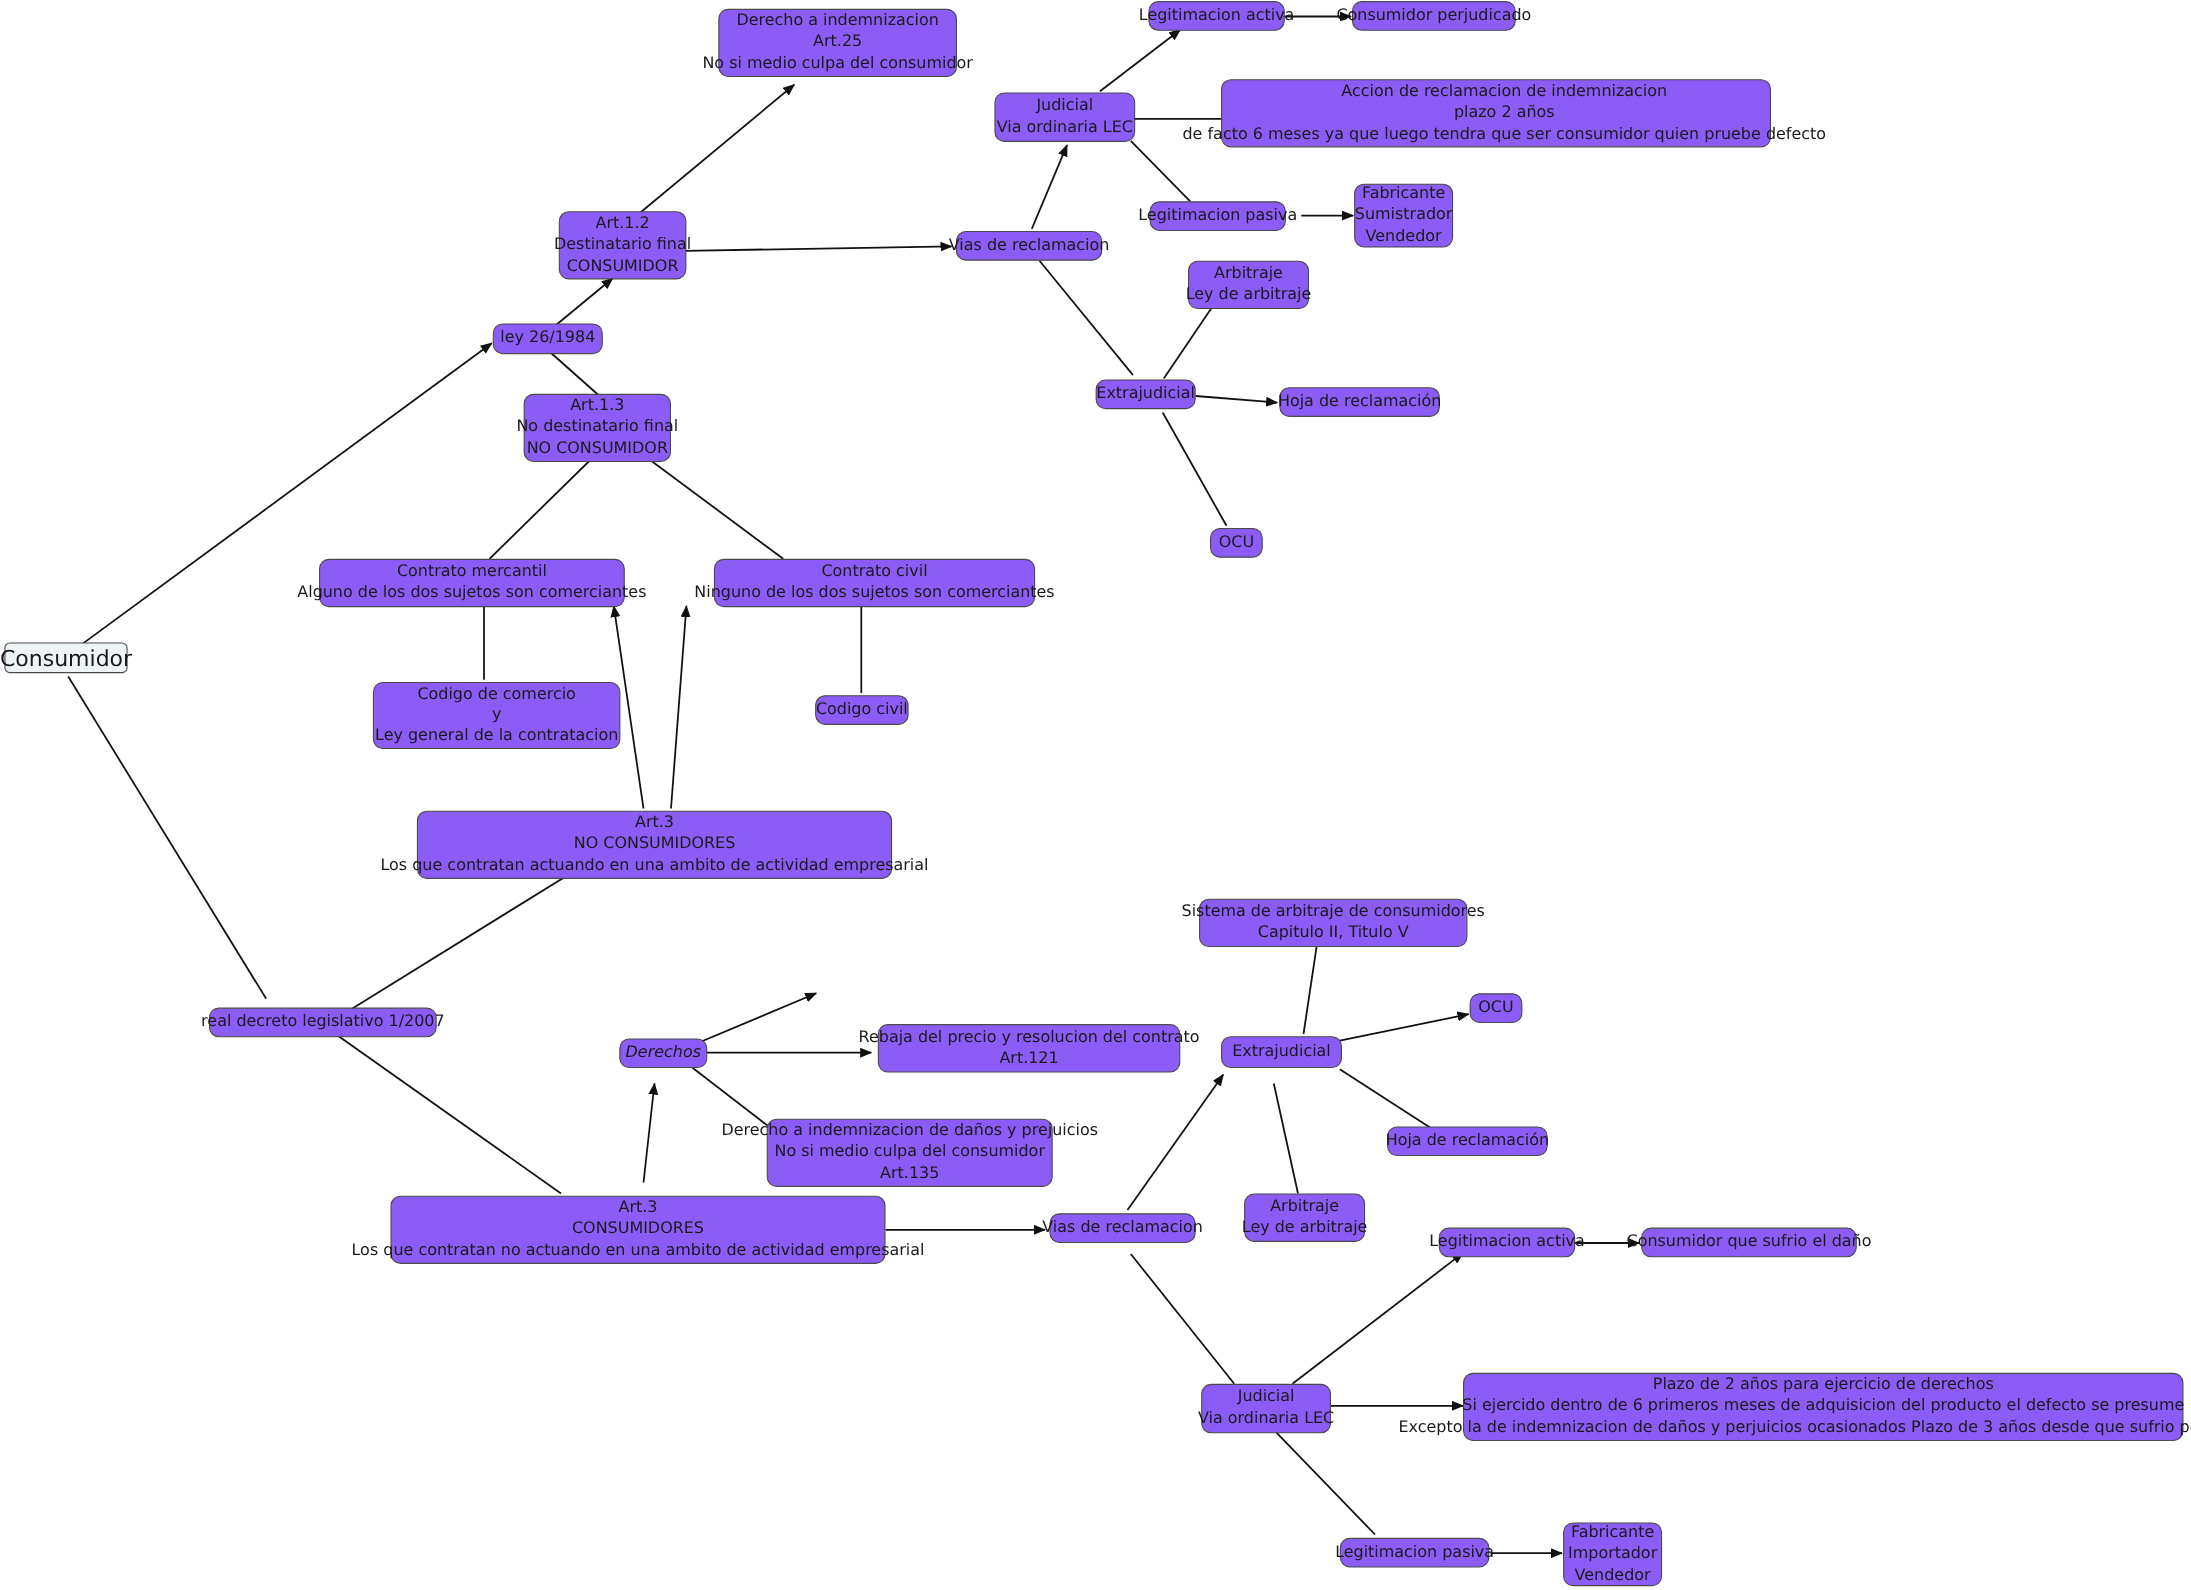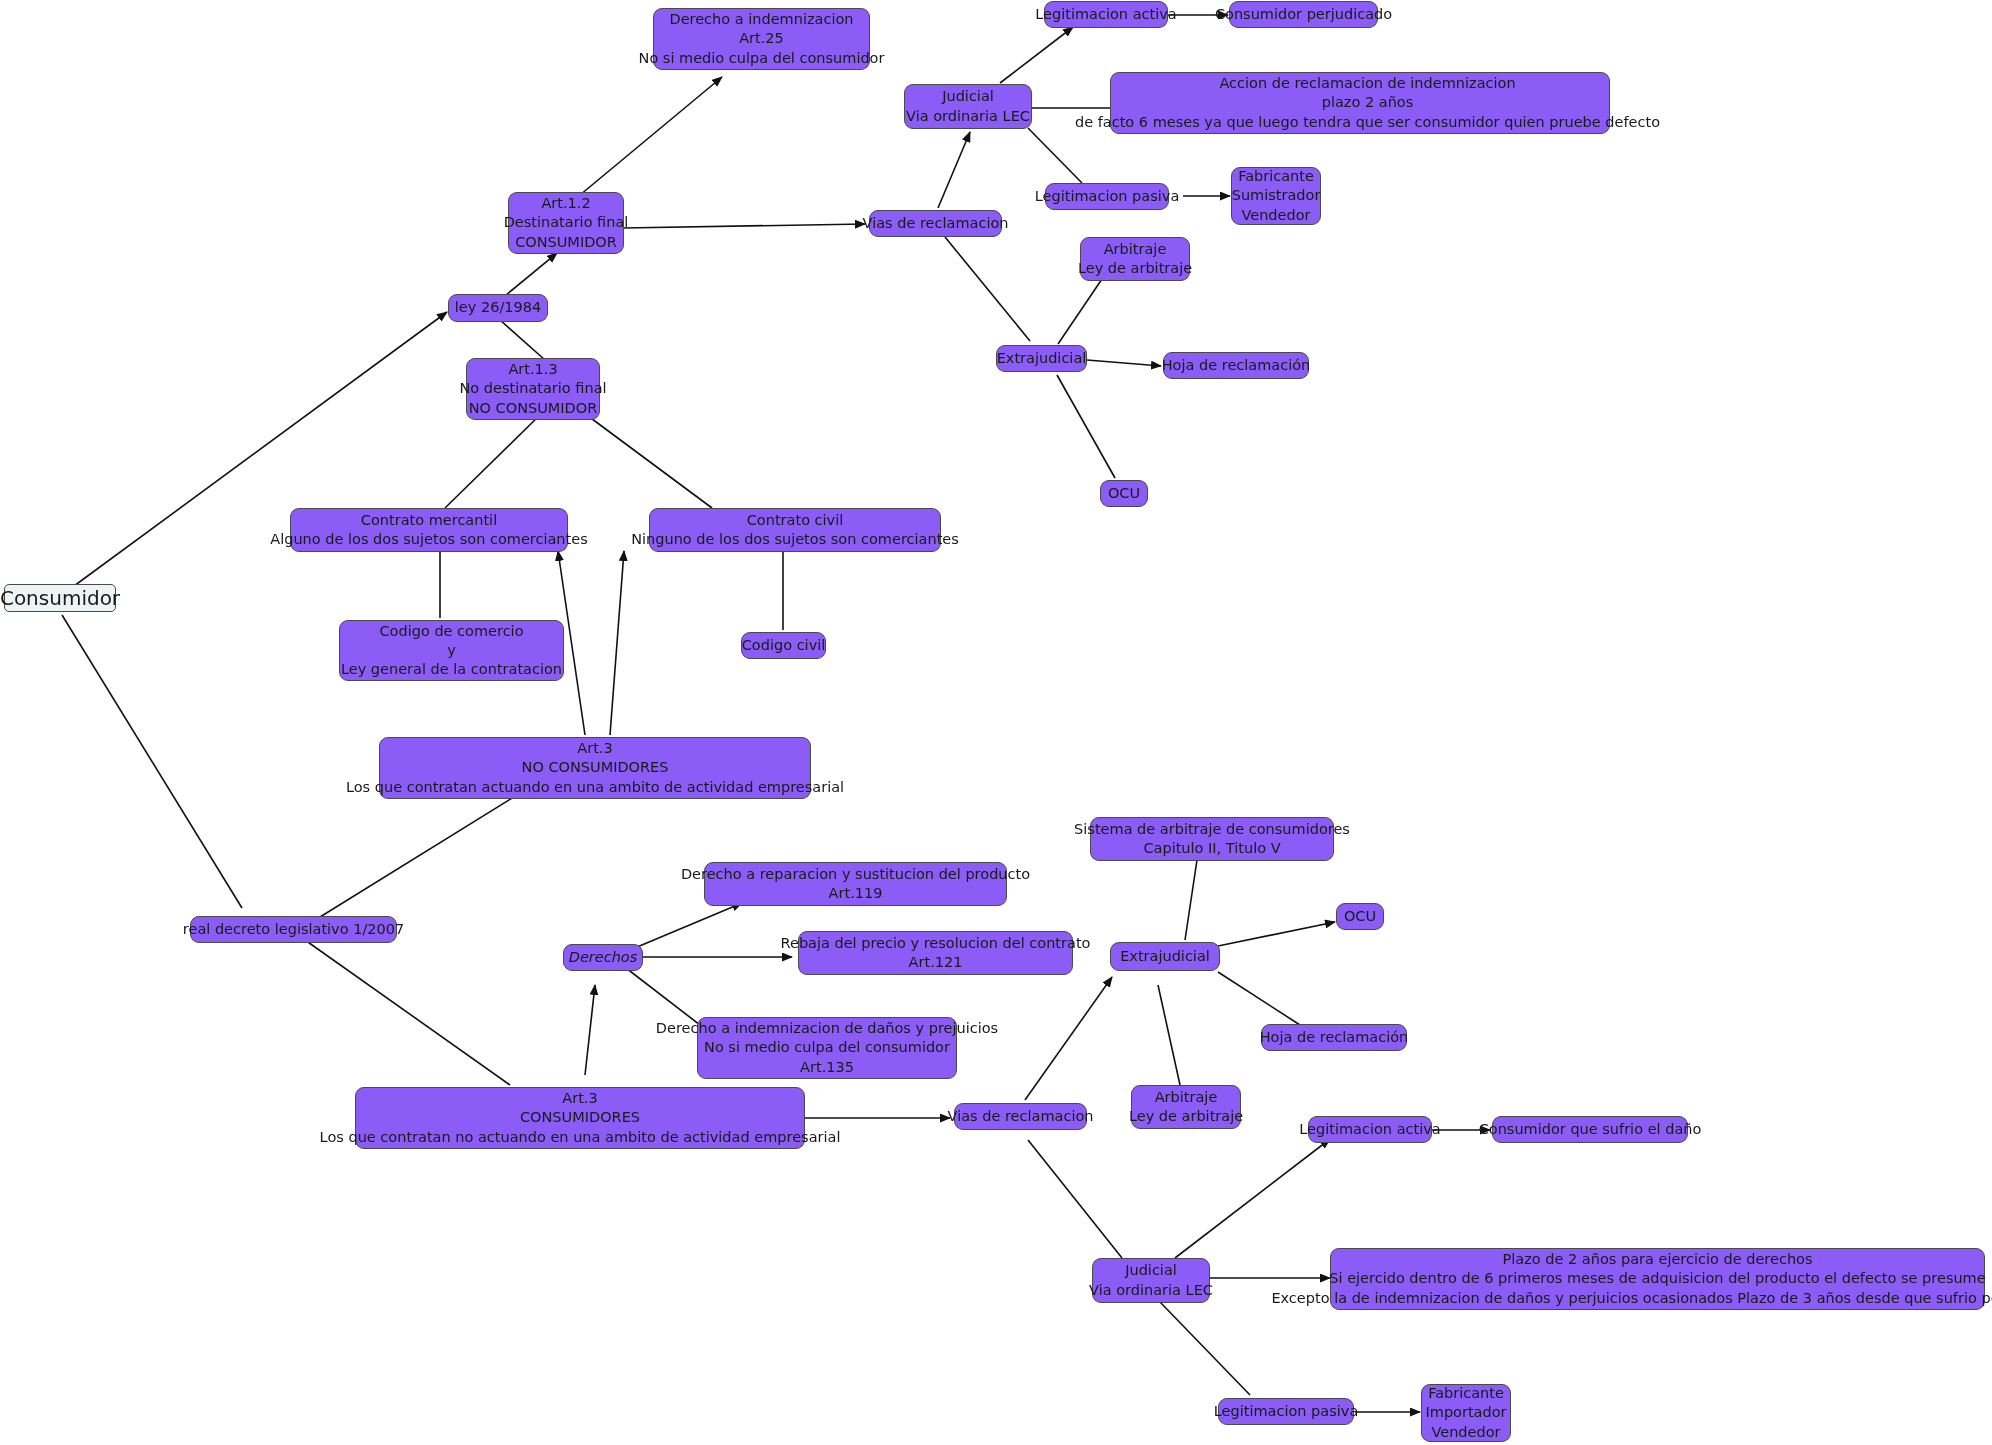--- a/index.html
+++ b/index.html
@@ -144,21 +144,21 @@
   </svg>
 
   <div class="node root" style="left:4px; top:584px; width:112px; height:28px;">Consumidor</div>
 
   <div class="node" style="left:448px; top:294px; width:100px; height:28px;">ley 26/1984</div>
 
   <div class="node" style="left:508px; top:192px; width:116px; height:62px;">Art.1.2
 Destinatario final
 CONSUMIDOR</div>
 
-  <div class="node" style="left:466px; top:358px; width:134px; height:62px;">Art.1.3
+  <div class="node" style="left:476px; top:358px; width:134px; height:62px;">Art.1.3
 No destinatario final
 NO CONSUMIDOR</div>
 
   <div class="node" style="left:653px; top:8px; width:217px; height:62px;">Derecho a indemnizacion
 Art.25
 No si medio culpa del consumidor</div>
 
   <div class="node" style="left:869px; top:210px; width:133px; height:27px;">Vias de reclamacion</div>
 
   <div class="node" style="left:904px; top:84px; width:128px; height:45px;">Judicial
@@ -204,22 +204,20 @@
 Los que contratan actuando en una ambito de actividad empresarial</div>
 
   <div class="node" style="left:190px; top:916px; width:207px; height:27px;">real decreto legislativo 1/2007</div>
 
   <div class="node" style="left:355px; top:1087px; width:450px; height:62px;">Art.3
 CONSUMIDORES
 Los que contratan no actuando en una ambito de actividad empresarial</div>
 
   <div class="node" style="left:563px; top:944px; width:80px; height:27px;font-style:italic;">Derechos</div>
 
-  <div class="node" style="left:704px; top:862px; width:303px; height:44px;">Derecho a reparacion y sustitucion del producto
-Art.119</div>
 
   <div class="node" style="left:798px; top:931px; width:275px; height:44px;">Rebaja del precio y resolucion del contrato
 Art.121</div>
 
   <div class="node" style="left:697px; top:1017px; width:260px; height:62px;">Derecho a indemnizacion de daños y prejuicios
 No si medio culpa del consumidor
 Art.135</div>
 
   <div class="node" style="left:954px; top:1103px; width:133px; height:27px;">Vias de reclamacion</div>
 

